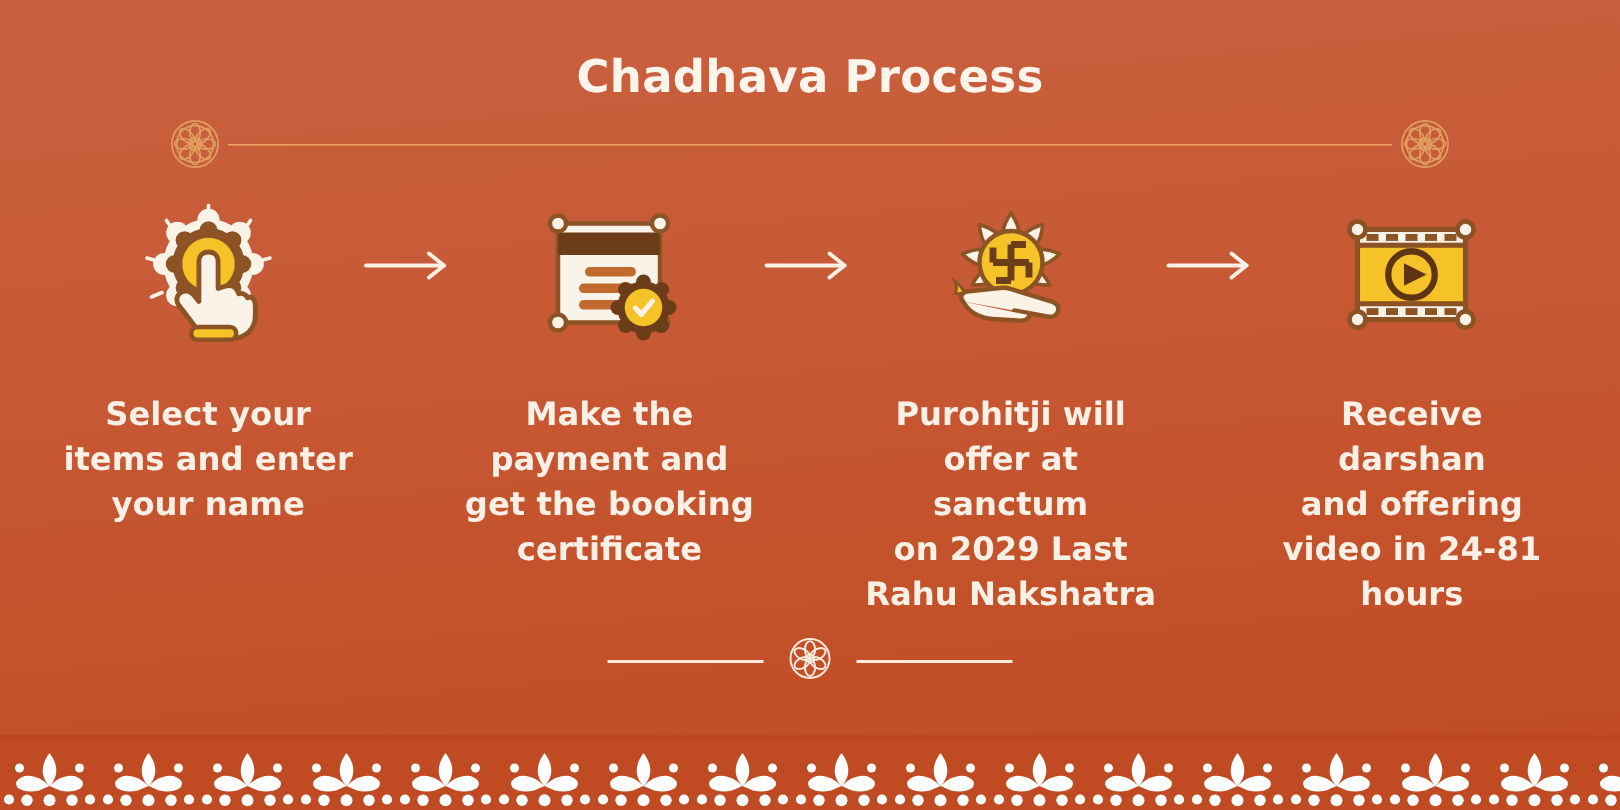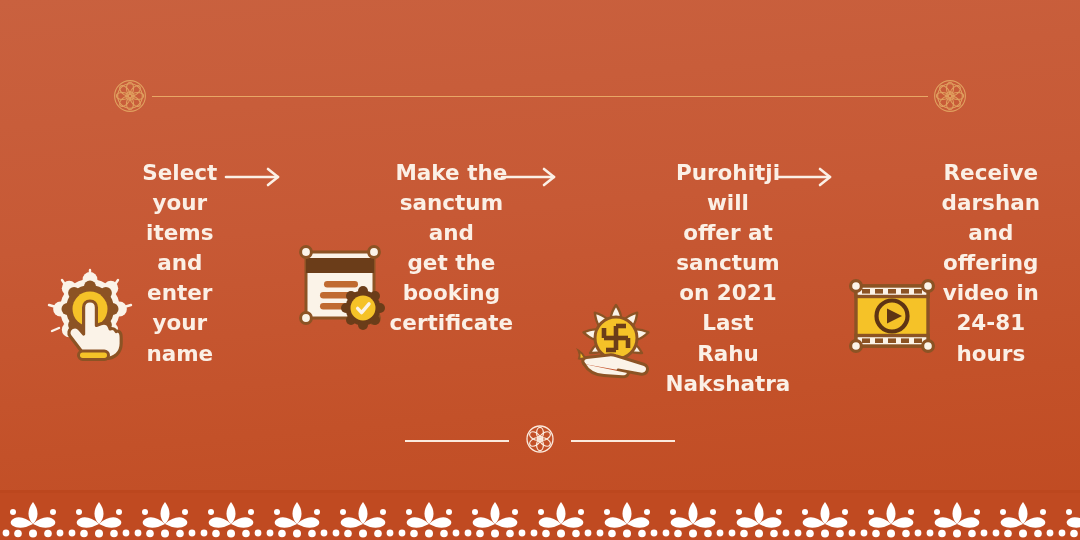--- a/index.html
+++ b/index.html
@@ -61,21 +61,22 @@
     left: 40px;
     width: 1000px;
     height: 270px;
     display: flex;
     align-items: flex-start;
     justify-content: space-between;
   }
   .step {
     width: 206px;
     display: flex;
-    align-items: flex-end;
+    flex-direction: column;
+    align-items: center;
   }
   .step-icon {
     height: 104px;
     display: flex;
     align-items: center;
     justify-content: center;
   }
   .step-label {
     margin-top: 26px;
     text-align: center;
@@ -128,20 +129,21 @@
     height: 3px;
     background: #b8451e;
     opacity: .55;
   }
 </style>
 </head>
 <body>
 
 <div id="stage">
 
+  <div class="title">Chadhava Process</div>
 
   <div class="top-rule">
     <span>
       <svg class="rosette-gold" width="36" height="36" viewBox="0 0 36 36" aria-hidden="true">
         <g fill="none" stroke="#e0a05f" stroke-width="1.1">
           <circle cx="18" cy="18" r="15.4"></circle>
           <circle cx="18" cy="18" r="12.3"></circle>
           <circle cx="18" cy="18" r="4.1"></circle>
           <g>
             <ellipse cx="18" cy="10.4" rx="3.5" ry="6.1"></ellipse>
@@ -276,21 +278,21 @@
                 <circle cx="-17" cy="0" r="5"></circle>
                 <circle cx="-12" cy="-12" r="5"></circle>
               </g>
             </g>
             <circle cx="0" cy="0" r="12.5" fill="#f5c228"></circle>
             <polyline points="-5.4,0.4 -1.4,4.6 6,-4.2" fill="none" stroke="#fbf3e8" stroke-width="3.4" stroke-linecap="round" stroke-linejoin="round"></polyline>
           </g>
         </svg>
       </div>
       <div class="step-label">Make the
-sanctum and
+payment and
 get the booking
 certificate</div>
     </div>
 
     <div class="arrow">
       <svg width="62" height="22" viewBox="0 0 62 22" aria-hidden="true">
         <line x1="2" y1="11" x2="54" y2="11" stroke="#fbf0e6" stroke-width="2.6" stroke-linecap="round"></line>
         <polyline points="44,3 54,11 44,19" fill="none" stroke="#fbf0e6" stroke-width="2.6" stroke-linecap="round" stroke-linejoin="round"></polyline>
       </svg>
     </div>
@@ -339,21 +341,21 @@
           <g>
             <path d="M18 67 c-2.4 -2.6 -1 -6.2 2.6 -6.6 l22 -2.4 c2.6 -.3 4.6 -.2 7 .6 l28 8.6 c3.4 1 4.6 4 3.6 6.6 -1 2.6 -3.8 3.8 -7 3.2 l-22 -4" fill="#fbf3e8" stroke="#8c5324" stroke-width="3" stroke-linejoin="round" stroke-linecap="round"></path>
             <path d="M18 67 c4 7 11 11 20 11.6 l18 1.2 c3.4 .2 5.6 -1.2 6.4 -3.6" fill="#fbf3e8" stroke="#8c5324" stroke-width="3" stroke-linejoin="round" stroke-linecap="round"></path>
 
             <path d="M19 61 c-2 -4 -4 -6 -6.5 -7.5 1.5 3 1.5 5.5 .5 8 2 .5 4 .3 6 -.5 z" fill="#f5c228" stroke="#8c5324" stroke-width="2"></path>
           </g>
         </svg>
       </div>
       <div class="step-label">Purohitji will
 offer at sanctum
-on 2021 Last
+on 2029 Last
 Rahu Nakshatra</div>
     </div>
 
     <div class="arrow">
       <svg width="62" height="22" viewBox="0 0 62 22" aria-hidden="true">
         <line x1="2" y1="11" x2="54" y2="11" stroke="#fbf0e6" stroke-width="2.6" stroke-linecap="round"></line>
         <polyline points="44,3 54,11 44,19" fill="none" stroke="#fbf0e6" stroke-width="2.6" stroke-linecap="round" stroke-linejoin="round"></polyline>
       </svg>
     </div>
 

